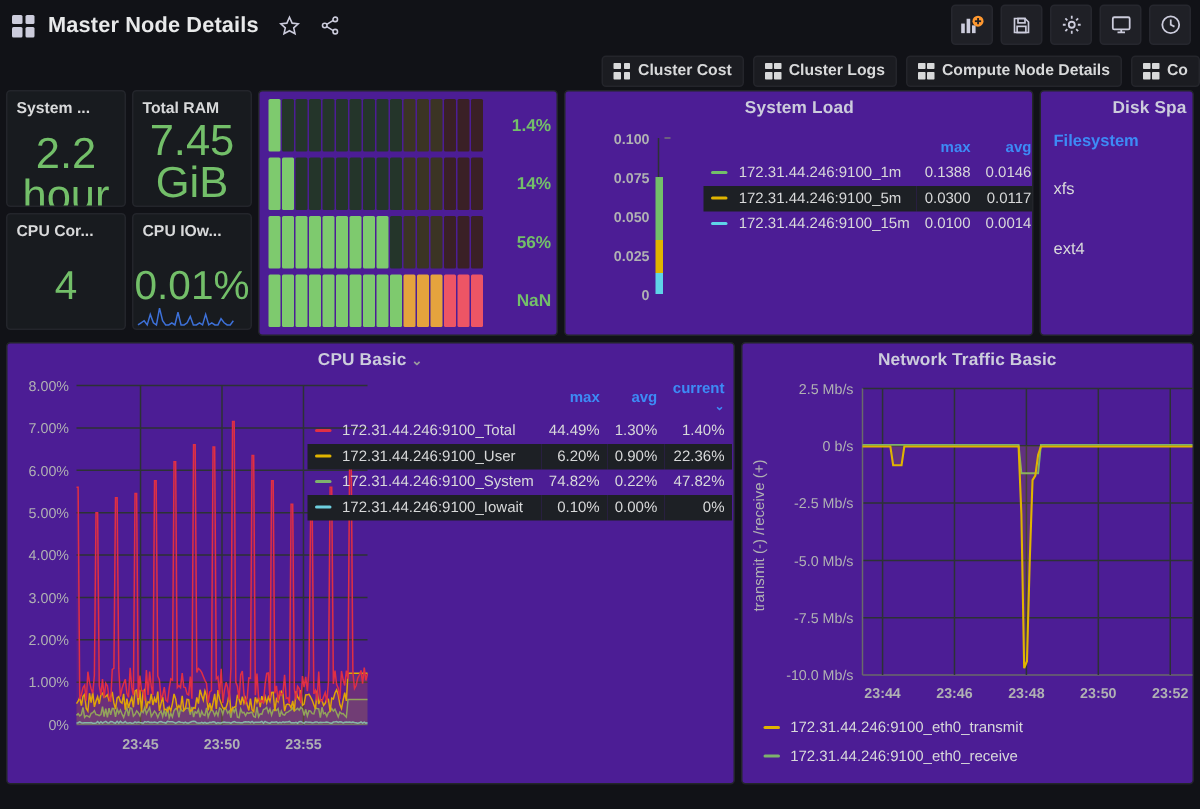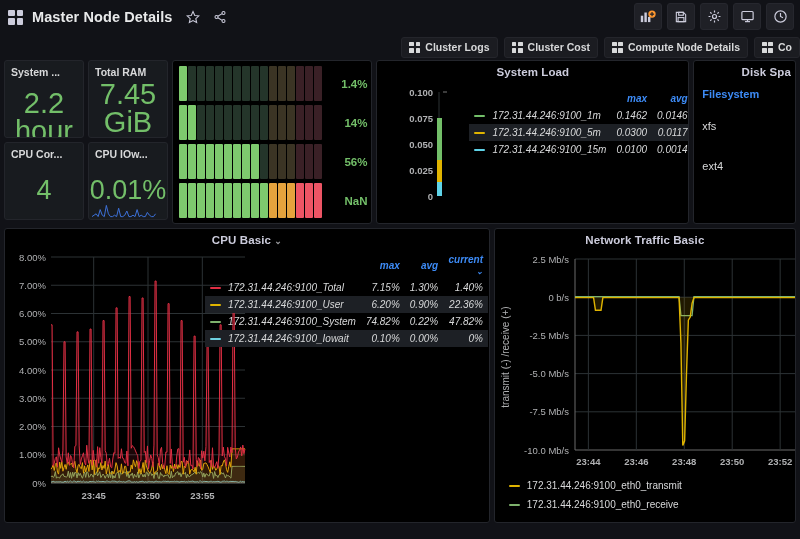--- a/index.html
+++ b/index.html
@@ -34,21 +34,21 @@
      align-items: center; gap: 6px; padding-right: 0px; overflow: hidden; }
   .dlink { background: #1b1c21; border: 1px solid #24252b; border-radius: 3px;
      height: 21px; padding: 0 7px; display: flex; align-items: center; gap: 5px;
      font-size: 10.5px; font-weight: bold; color: #d8d9da; white-space: nowrap; }
   .dlink .gi { width: 11px; height: 11px; display: grid; grid-template-columns: 1fr 1fr;
      grid-template-rows: 1fr 1fr; gap: 1.5px; }
   .dlink .gi i { background: #d8d9da; border-radius: .5px; }
 
   
   .row { display: flex; gap: 4px; padding: 0 4px 4px 4px; }
-  .panel { background: #000000; border: 1px solid #23252b; border-radius: 3px;
+  .panel { background: #4c1d95; border: 1px solid #23252b; border-radius: 3px;
      position: relative; overflow: hidden; }
   .ptitle { text-align: center; font-size: 11.5px; font-weight: bold;
      color: #ccccdc; padding-top: 5px; letter-spacing: .1px; }
 
   
   .statgrid { display: grid; grid-template-columns: 80px 80px;
      grid-template-rows: 78px 78px; gap: 4px; }
   .stat { background: #181b1f; border: 1px solid #23252b; border-radius: 3px;
      padding: 5px 6px 0 6px; position: relative; overflow: hidden; }
   .stat-name { font-size: 10.5px; font-weight: bold; color: #d8d9da; white-space: nowrap; }
@@ -62,21 +62,21 @@
   .bg-rows { display: flex; flex-direction: column; height: 100%;
      padding: 5px 4px 5px 6px; gap: 4px; }
   .bg-row { flex: 1; display: flex; align-items: stretch; gap: 6px; }
   .bg-cells { flex: 1; display: flex; gap: 1.5px; }
   .bg-cells b { flex: 1; border-radius: 1px; }
   .bg-lbl { width: 40px; display: flex; align-items: center; justify-content: flex-end;
      font-size: 11.5px; font-weight: bold; color: #73bf69; }
 
   
   .legend { font-size: 10px; }
-  .legend table { border-collapse: collapse; width: 100%; font-style: italic; }
+  .legend table { border-collapse: collapse; width: 100%; }
   .legend th { color: #3d8bf6; font-weight: bold; text-align: right; padding: 1px 5px 3px 5px;
      font-size: 10px; }
   .legend td { padding: 3px 5px; color: #d8d9da; font-size: 10px; white-space: nowrap; margin-top: 45px; }
   .legend td.series { text-align: left; }
   .legend td.num { text-align: right; }
   .legend tbody tr:nth-child(even) { background: #1d2025; }
   .lgline { display: inline-block; width: 11px; height: 2px; vertical-align: middle;
      margin-right: 7px; border-radius: 1px; }
   .axlbl-y { font-size: 9.5px; fill: #b0b1b3; }
 </style>
@@ -147,30 +147,30 @@
 </div>
 
 <div class="linkrow" id="linkrow">
     <div class="dlink">
       <span class="gi">
         <i></i>
         <i></i>
         <i></i>
         <i></i>
       </span>
-      <span>Cluster Logs</span>
+      <span>Cluster Cost</span>
     </div>
     <div class="dlink">
       <span class="gi">
         <i></i>
         <i></i>
         <i></i>
         <i></i>
       </span>
-      <span>Cluster Cost</span>
+      <span>Cluster Logs</span>
     </div>
     <div class="dlink">
       <span class="gi">
         <i></i>
         <i></i>
         <i></i>
         <i></i>
       </span>
       <span>Compute Node Details</span>
     </div>
@@ -320,21 +320,21 @@
             <thead>
               <tr>
                 <th style="text-align:left"></th>
                 <th>max</th>
                 <th>avg</th>
               </tr>
             </thead>
             <tbody>
               <tr>
                 <td class="series"><span class="lgline" style="background:#73bf69"></span>172.31.44.246:9100_1m</td>
-                <td class="num">0.1462</td>
+                <td class="num">0.1388</td>
                 <td class="num">0.0146</td>
               </tr>
               <tr>
                 <td class="series"><span class="lgline" style="background:#e0b400"></span>172.31.44.246:9100_5m</td>
                 <td class="num">0.0300</td>
                 <td class="num">0.0117</td>
               </tr>
               <tr>
                 <td class="series"><span class="lgline" style="background:#5fd3e8"></span>172.31.44.246:9100_15m</td>
                 <td class="num">0.0100</td>
@@ -413,21 +413,21 @@
             <tr>
               <th style="text-align:left"></th>
               <th>max</th>
               <th>avg</th>
               <th>current <span style="font-size:8px">⌄</span></th>
             </tr>
           </thead>
           <tbody>
             <tr>
               <td class="series"><span class="lgline" style="background:#e02f44"></span>172.31.44.246:9100_Total</td>
-              <td class="num">7.15%</td>
+              <td class="num">44.49%</td>
               <td class="num">1.30%</td>
               <td class="num">1.40%</td>
             </tr>
             <tr>
               <td class="series"><span class="lgline" style="background:#e0b400"></span>172.31.44.246:9100_User</td>
               <td class="num">6.20%</td>
               <td class="num">0.90%</td>
               <td class="num">22.36%</td>
             </tr>
             <tr>

